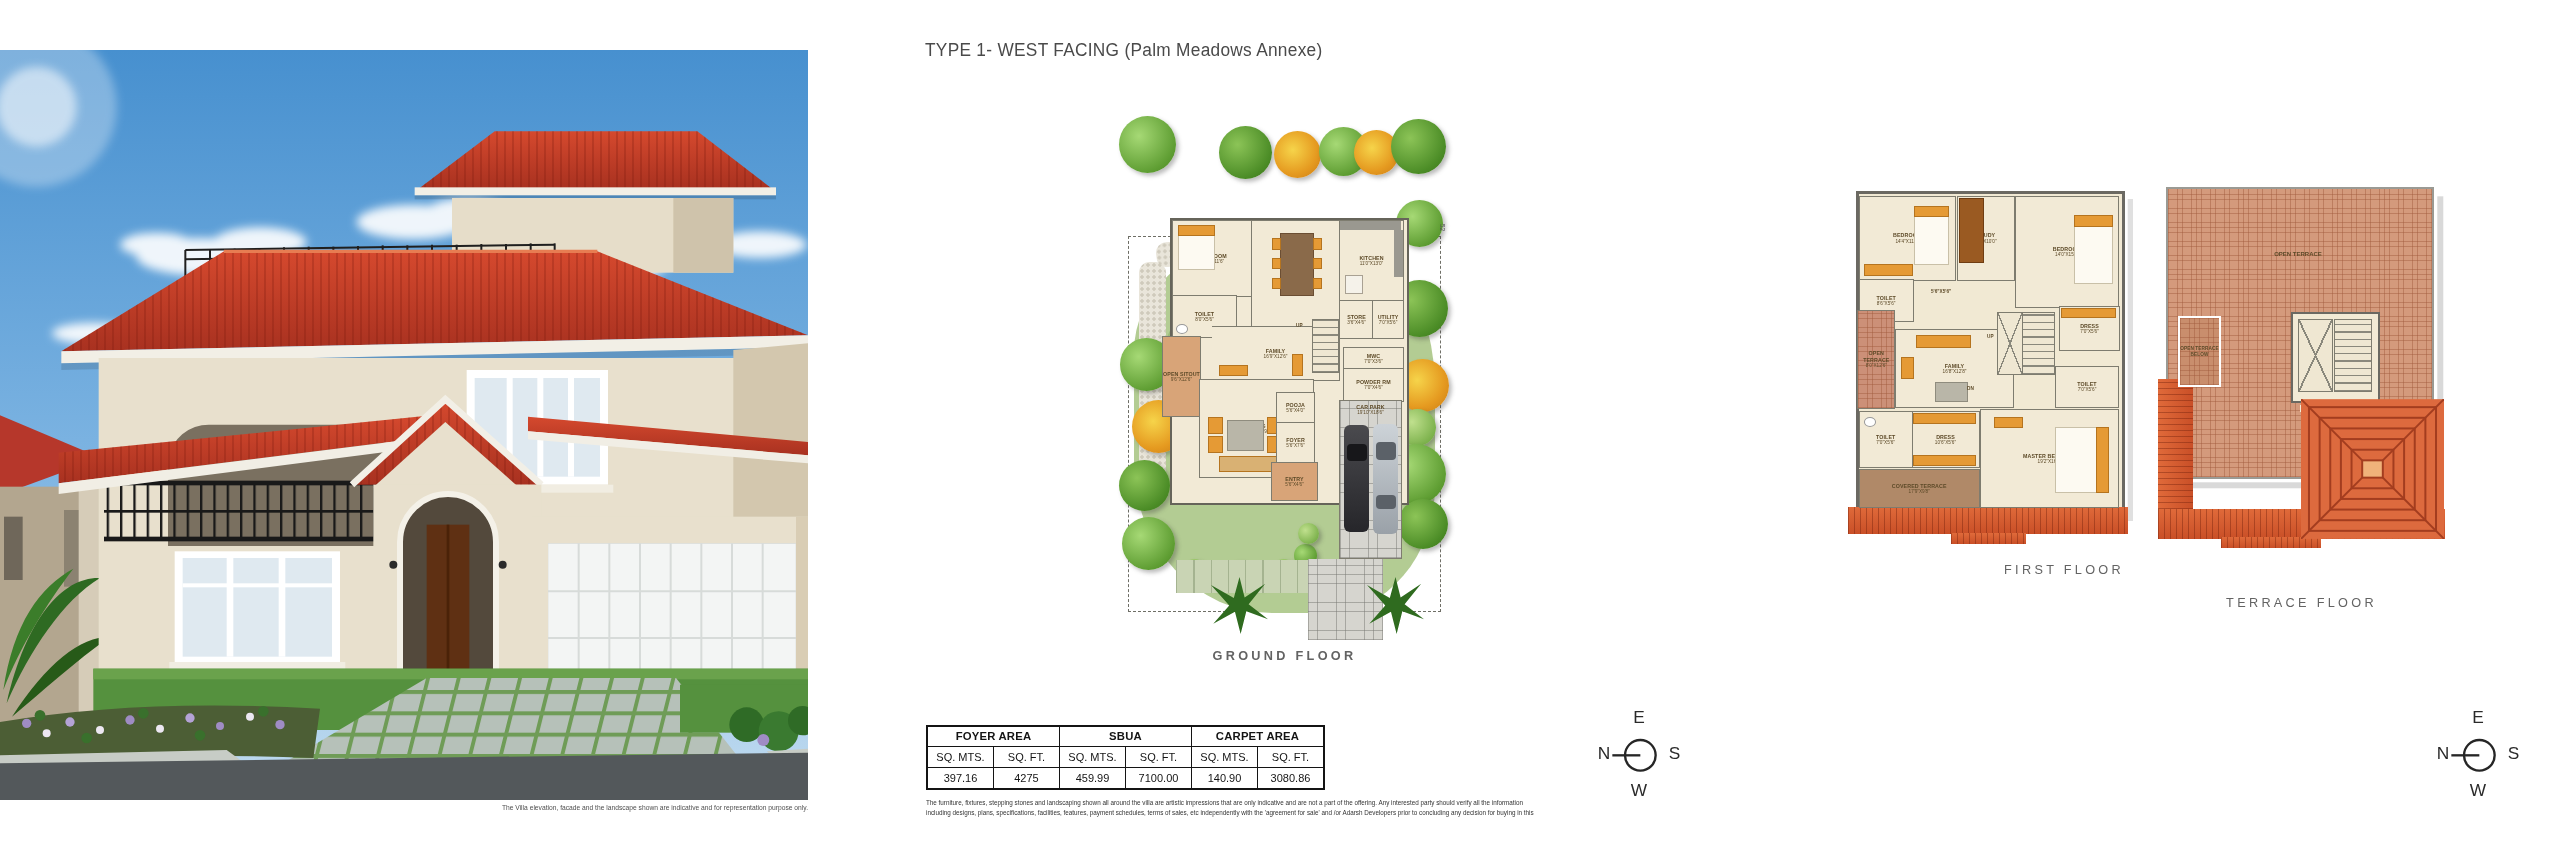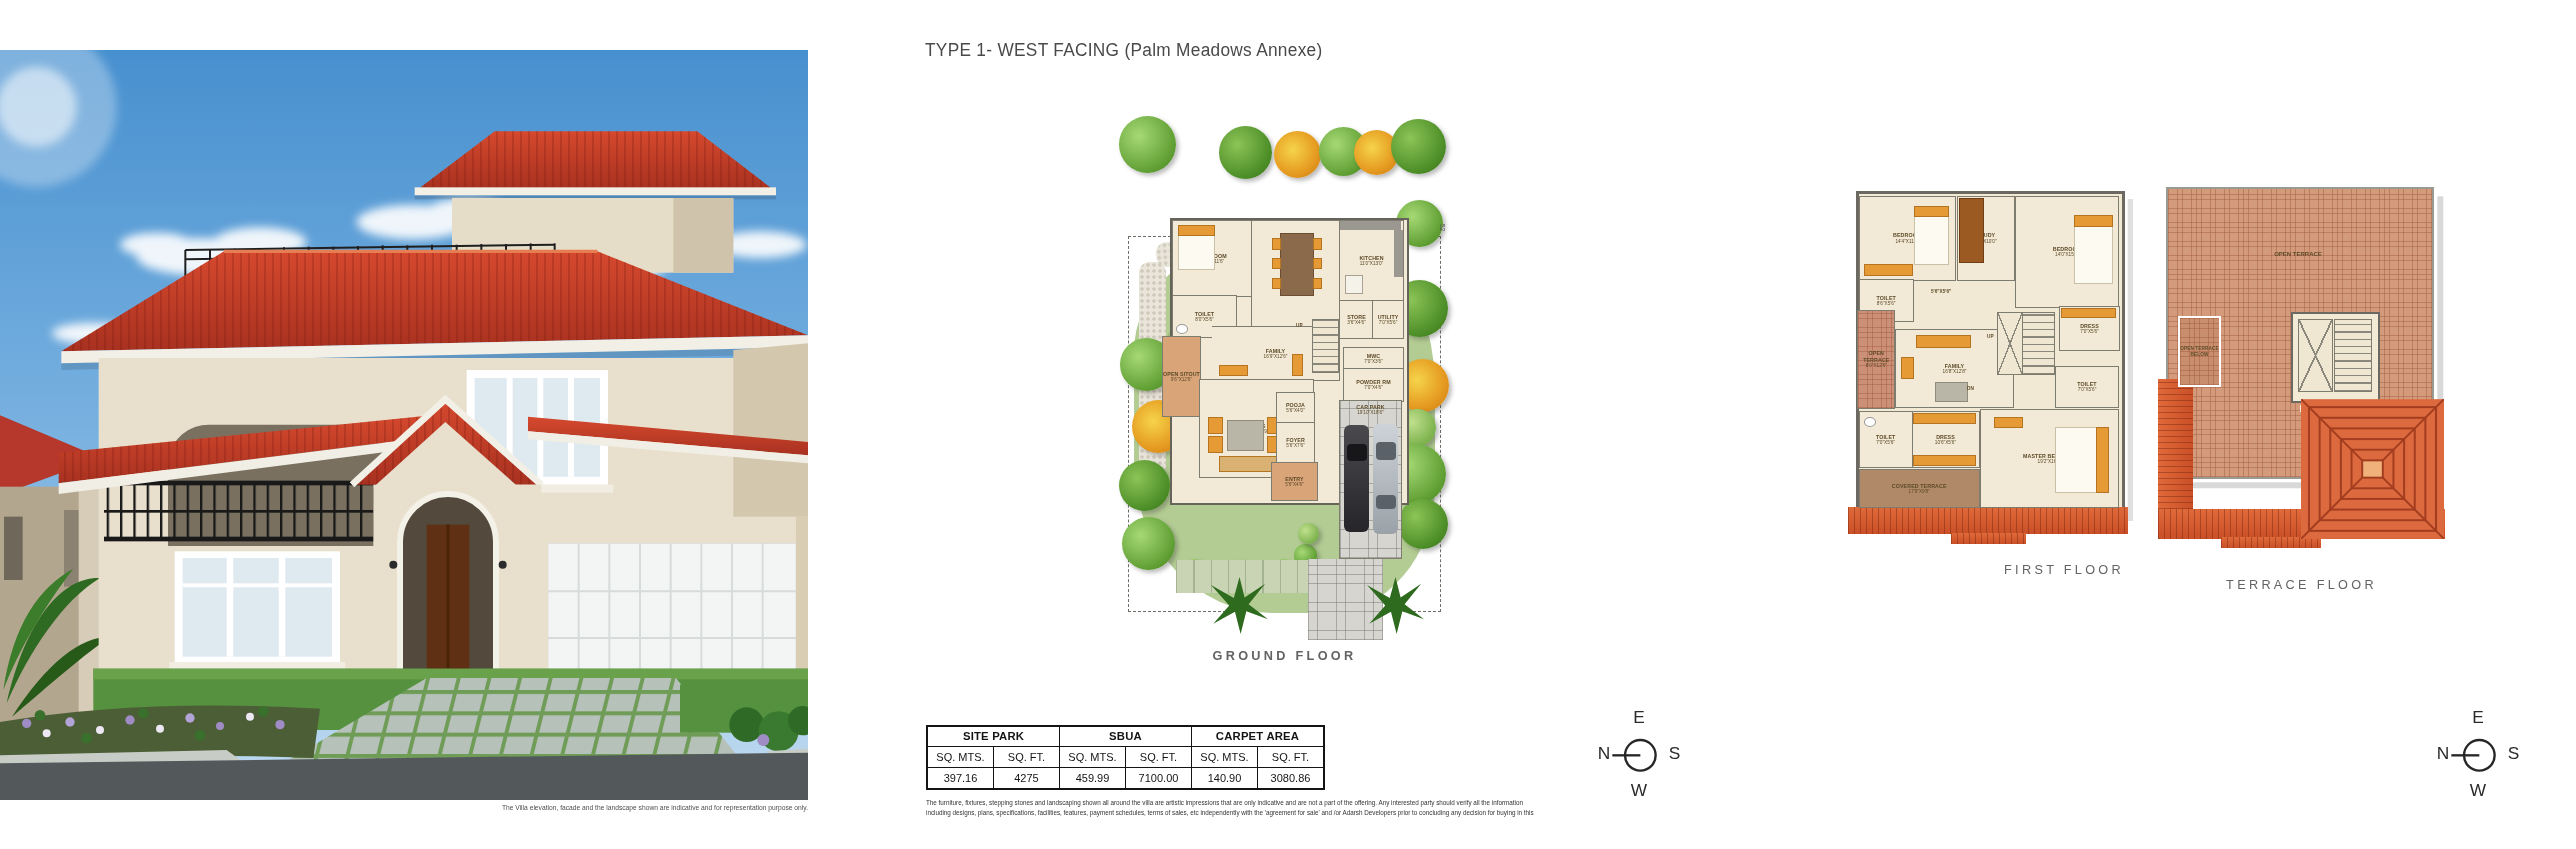--- a/index.html
+++ b/index.html
@@ -415,21 +415,21 @@
 
     <div class="stairs" style="left:193px;top:220px;width:25px;height:52px;"></div>
     <span class="tinylabel" style="left:177px;top:224px;">UP</span>
   </div>
 
   <div class="abs floor-label" style="left:1119px;top:649px;width:331px;font-weight:bold;">GROUND FLOOR</div>
 
   <table class="abs area-table">
     <tbody>
         <tr>
-      <th colspan="2">SITE PARK</th>
+      <th colspan="2">FOYER AREA</th>
       <th colspan="2">SBUA</th>
       <th colspan="2">CARPET AREA</th>
     </tr>
     <tr>
       <td>SQ. MTS.</td>
       <td>SQ. FT.</td>
       <td>SQ. MTS.</td>
       <td>SQ. FT.</td>
       <td>SQ. MTS.</td>
       <td>SQ. FT.</td>
@@ -566,21 +566,21 @@
         <rect x="60" y="60" width="95" height="90" fill="none" stroke="#a33d1f" stroke-width="3"></rect>
         <rect x="76" y="76" width="63" height="58" fill="none" stroke="#a33d1f" stroke-width="3"></rect>
         <rect x="92" y="92" width="31" height="26" fill="#f0b27a" stroke="#a33d1f" stroke-width="3"></rect>
         <line x1="0" y1="0" x2="92" y2="92" stroke="#a33d1f" stroke-width="3"></line>
         <line x1="215" y1="0" x2="123" y2="92" stroke="#a33d1f" stroke-width="3"></line>
         <line x1="0" y1="210" x2="92" y2="118" stroke="#a33d1f" stroke-width="3"></line>
         <line x1="215" y1="210" x2="123" y2="118" stroke="#a33d1f" stroke-width="3"></line>
       </svg>
     </div>
   </div>
-  <div class="abs floor-label" style="left:2158px;top:578px;width:287px;">TERRACE FLOOR</div>
+  <div class="abs floor-label" style="left:2158px;top:596px;width:287px;">TERRACE FLOOR</div>
 
   <div class="abs compass" style="left:2434px;top:710px;">
     <svg width="88" height="88" viewBox="0 0 132 132">
       <circle cx="68" cy="68" r="23" fill="none" stroke="#262626" stroke-width="3.5"></circle>
       <line x1="26" y1="68" x2="68" y2="68" stroke="#262626" stroke-width="3.5"></line>
     </svg>
     <span class="cl ce">E</span>
     <span class="cl cn">N</span>
     <span class="cl cs">S</span>
     <span class="cl cw">W</span>

